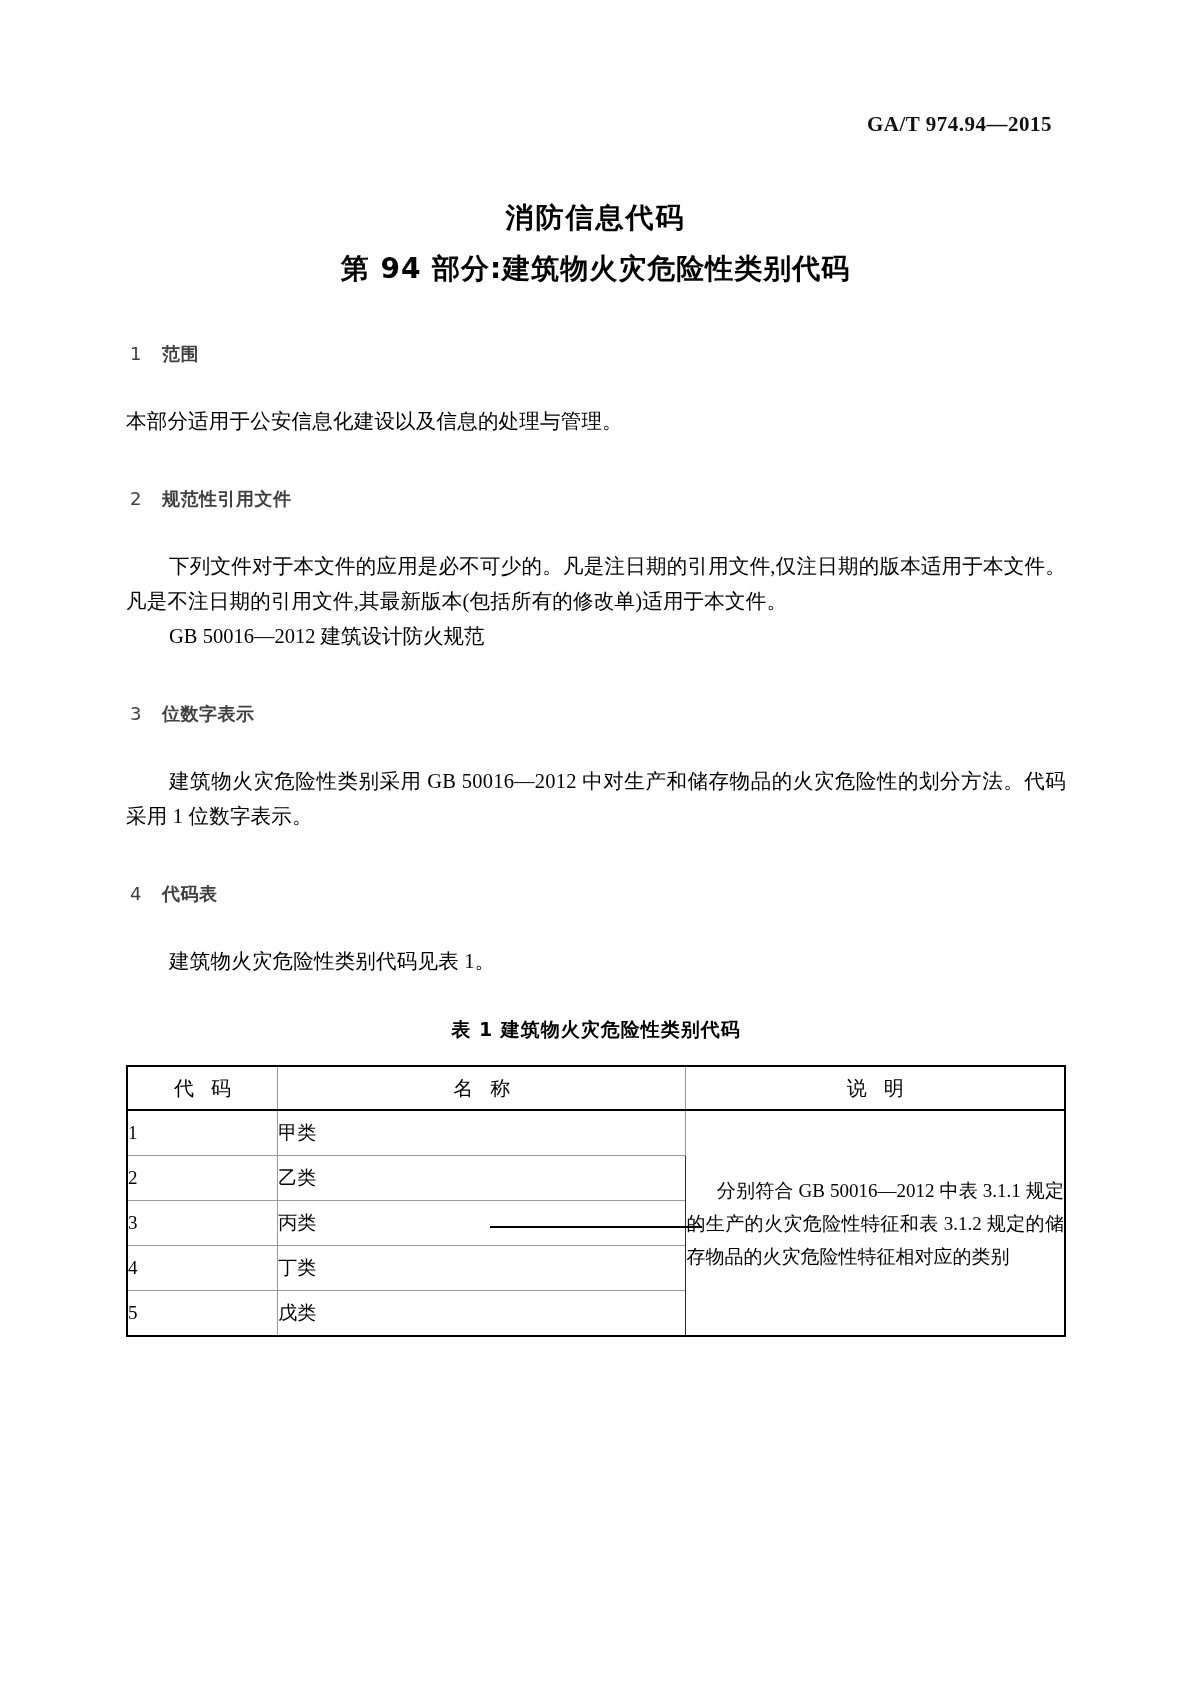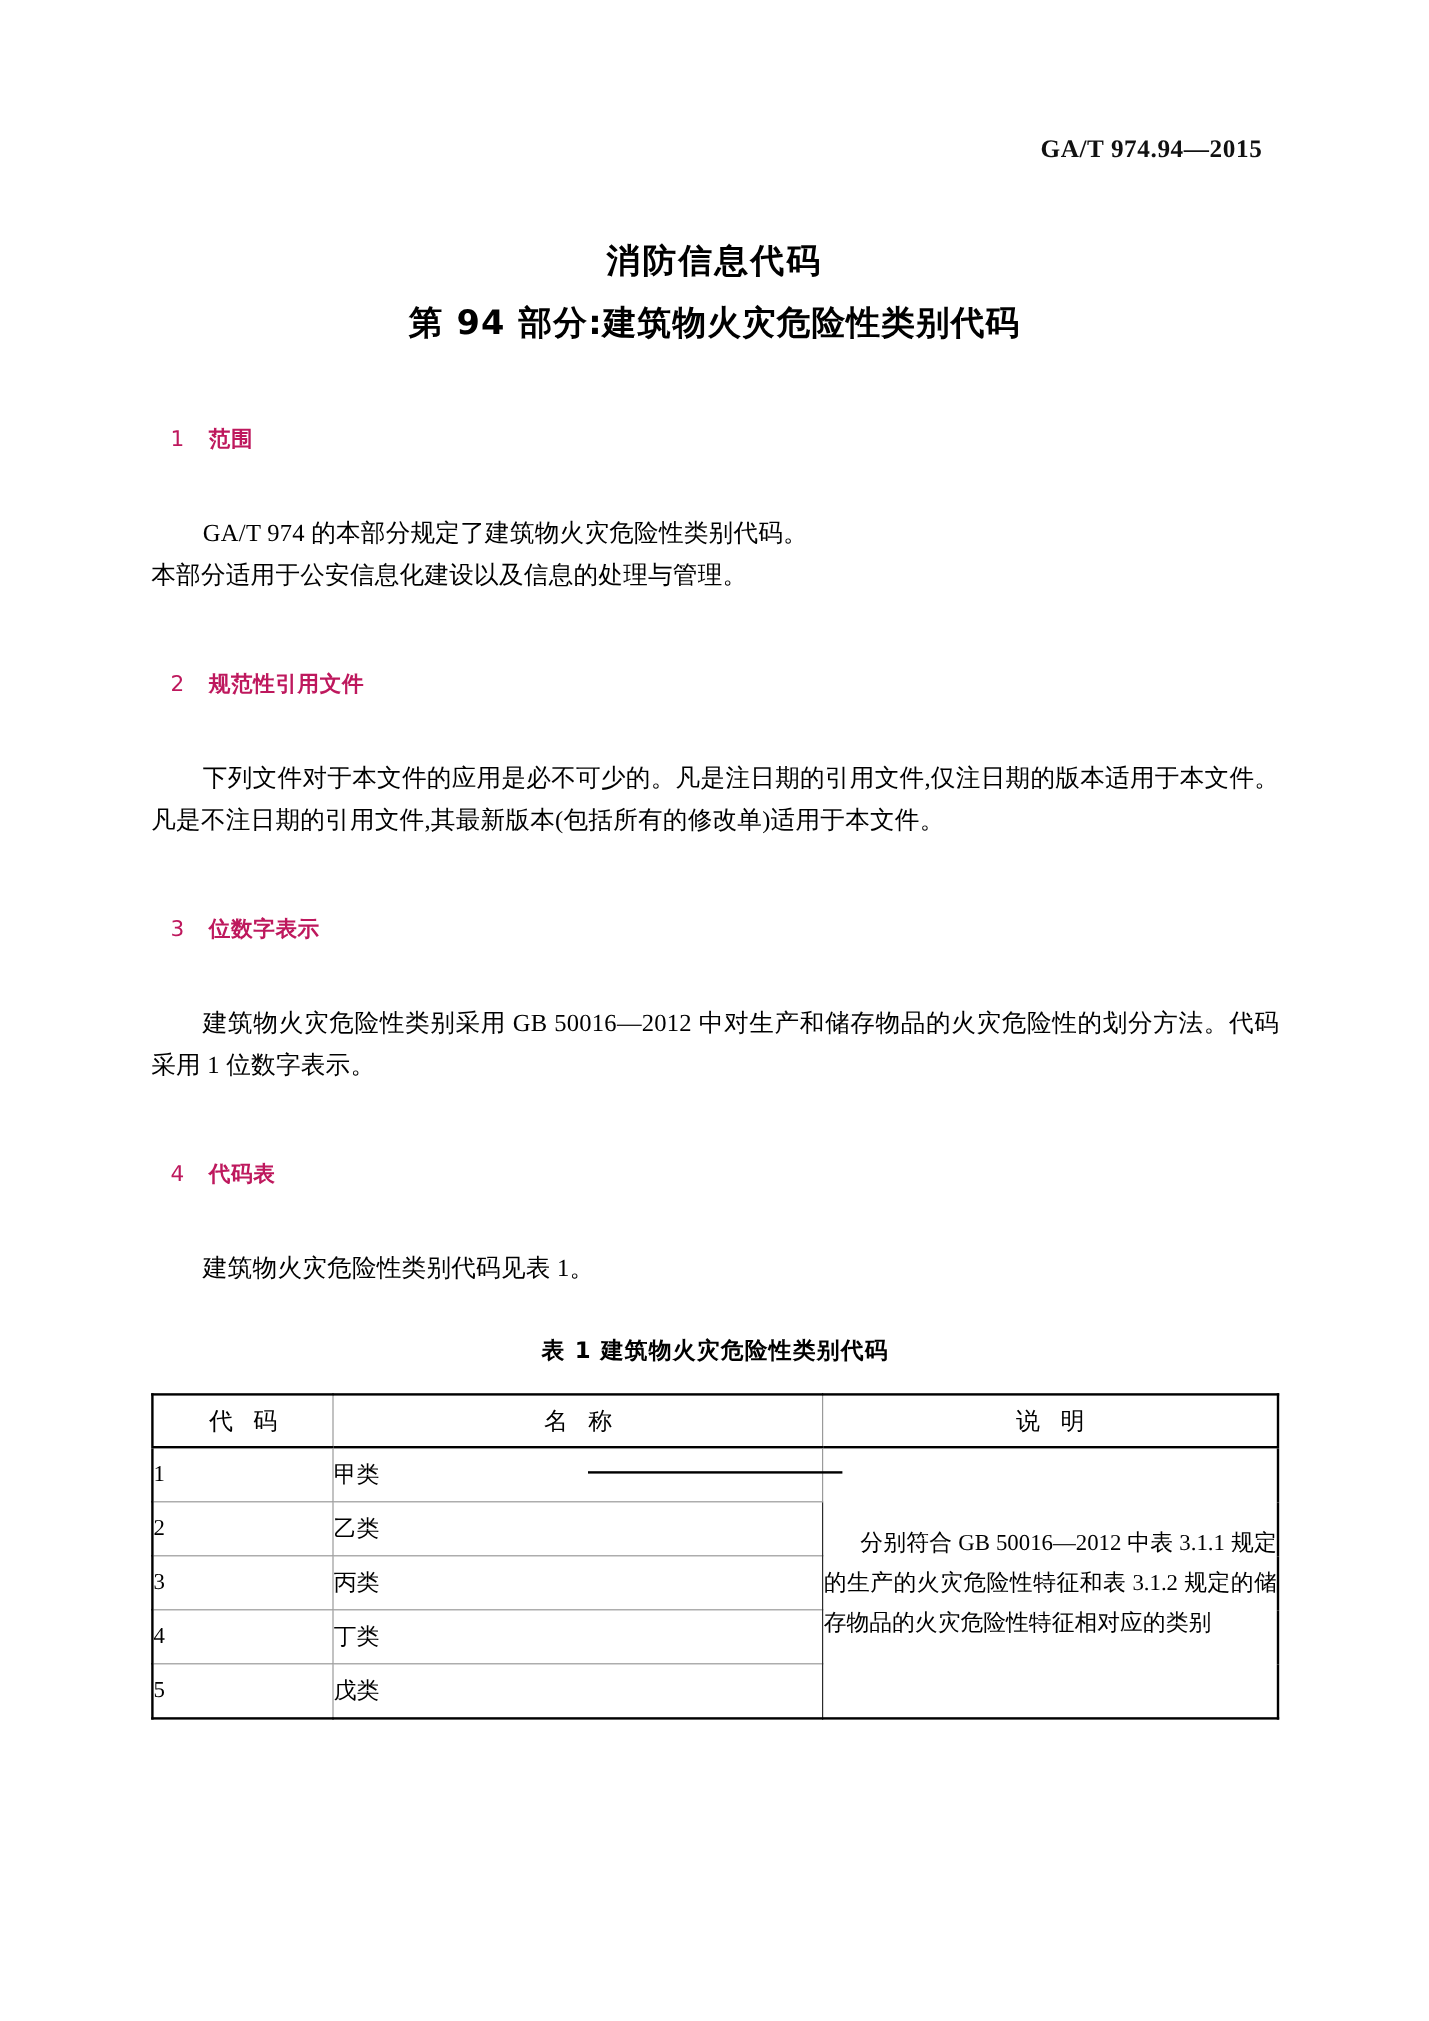--- a/index.html
+++ b/index.html
@@ -68,22 +68,22 @@
     top: 338px;
     left: 126px;
     width: 940px;
   }
 
   .sec-heading {
     font-family: "DejaVu Sans", "Liberation Sans", sans-serif;
     font-size: 18px;
     font-weight: bold;
     letter-spacing: 0.5px;
-    margin: 16px;
-    color: #be185d;
+    margin: 4px;
+    color: #404040;
   }
   .sec-heading .num {
     display: inline-block;
     width: 32px;
     font-weight: normal;
   }
 
   .gap-after-heading { height: 34px; }
   .gap-between-sec { height: 44px; }
 
@@ -208,30 +208,30 @@
     <div class="title-main">消防信息代码</div>
     <div class="title-sub">第 94 部分:建筑物火灾危险性类别代码</div>
   </div>
 
   <div class="content">
 
     <h2 class="sec-heading">
       <span class="num">1</span><span>范围</span>
     </h2>
     <div class="gap-after-heading"></div>
-    <p class="body indent">GA/T 974 的本部分规定了建筑物火灾危险性类别代码。</p>
     <p class="body">本部分适用于公安信息化建设以及信息的处理与管理。</p>
 
     <div class="gap-between-sec"></div>
 
     <h2 class="sec-heading">
       <span class="num">2</span><span>规范性引用文件</span>
     </h2>
     <div class="gap-after-heading"></div>
     <p class="body indent">下列文件对于本文件的应用是必不可少的。凡是注日期的引用文件,仅注日期的版本适用于本文件。凡是不注日期的引用文件,其最新版本(包括所有的修改单)适用于本文件。</p>
+    <p class="ref-line">GB 50016—2012    建筑设计防火规范</p>
 
     <div class="gap-between-sec"></div>
 
     <h2 class="sec-heading">
       <span class="num">3</span><span>位数字表示</span>
     </h2>
     <div class="gap-after-heading"></div>
     <p class="body indent">建筑物火灾危险性类别采用 GB 50016—2012 中对生产和储存物品的火灾危险性的划分方法。代码采用 1 位数字表示。</p>
 
     <div class="gap-between-sec"></div>

